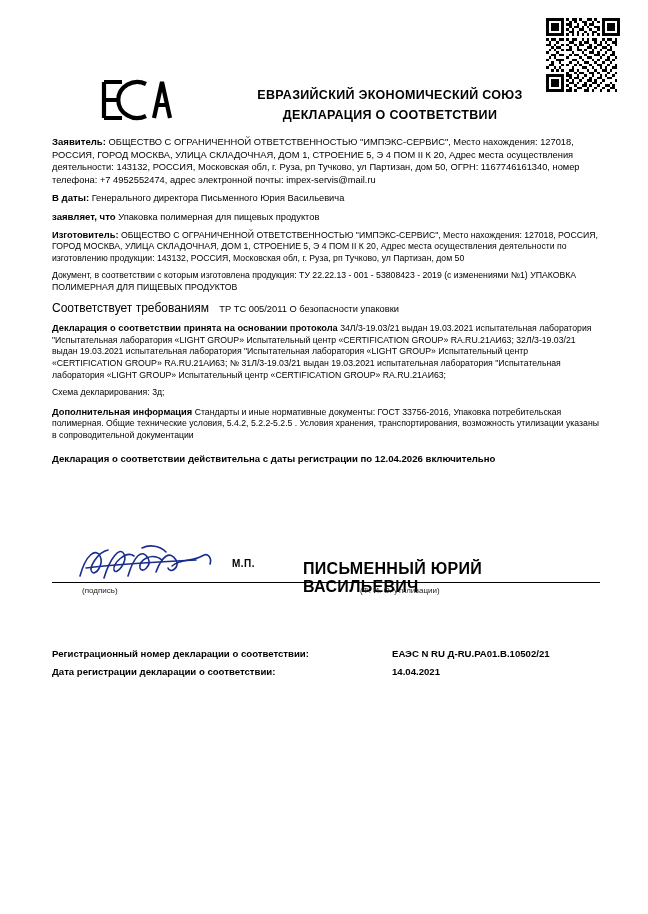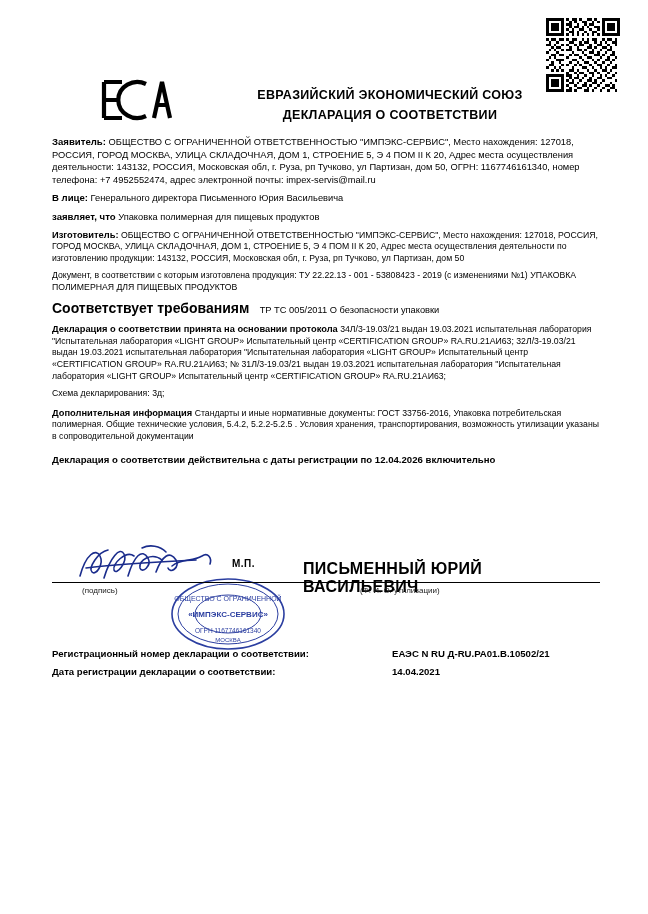--- a/index.html
+++ b/index.html
@@ -79,22 +79,22 @@
   }
   .lbl-sm {
     font-weight: bold;
     font-size: 9.3px;
   }
   .sm {
     font-size: 8.7px;
     line-height: 11.6px;
   }
   .big-lbl {
-    font-weight: bold;
-    font-size: 14px;
+    font-weight: normal;
+    font-size: 12px;
   }
 
   .sect-gap { margin-top: 8px; }
 
   .valid {
     font-size: 9.6px;
     font-weight: bold;
     margin-top: 12px;
   }
   .sign-line {
@@ -427,21 +427,21 @@
   </div>
 
   <div class="body">
 
     <div class="para">
       <span class="lbl">Заявитель:</span>
       <span>ОБЩЕСТВО С ОГРАНИЧЕННОЙ ОТВЕТСТВЕННОСТЬЮ "ИМПЭКС-СЕРВИС", Место нахождения: 127018, РОССИЯ, ГОРОД МОСКВА, УЛИЦА СКЛАДОЧНАЯ, ДОМ 1, СТРОЕНИЕ 5, Э 4 ПОМ II К 20, Адрес места осуществления деятельности: 143132, РОССИЯ, Московская обл, г. Руза, рп Тучково, ул Партизан, дом 50, ОГРН: 1167746161340, номер телефона: +7 4952552474, адрес электронной почты: impex-servis@mail.ru</span>
     </div>
 
     <div class="para">
-      <span class="lbl">В лице:</span>
+      <span class="lbl">В даты:</span>
       <span>Генерального директора Письменного Юрия Васильевича</span>
     </div>
 
     <div class="para">
       <span class="lbl">заявляет, что</span>
       <span>Упаковка полимерная для пищевых продуктов</span>
     </div>
 
     <div class="para sm">
       <span class="lbl-sm">Изготовитель:</span>
@@ -477,33 +477,20 @@
         <path d="M28 36 C 34 16, 44 4, 48 12 C 52 20, 40 34, 38 28 C 36 22, 50 8, 58 14"></path>
         <path d="M52 34 C 58 14, 66 6, 72 16 C 76 24, 66 32, 64 26 C 62 18, 76 10, 86 18"></path>
         <path d="M80 30 C 86 14, 94 8, 100 18 C 104 26, 94 32, 92 26"></path>
         <path d="M96 24 C 106 16, 116 20, 126 14 C 132 10, 136 16, 134 22"></path>
         <path d="M10 26 C 40 22, 80 20, 120 18"></path>
         <path d="M66 6 C 74 2, 84 4, 90 10"></path>
       </g>
     </svg>
   </div>
 
-  <div class="stamp">
-    <svg width="120" height="76" viewBox="0 0 120 76">
-      <g stroke="#2b3ea0" fill="none">
-        <ellipse cx="60" cy="38" rx="56" ry="35" stroke-width="1.6"></ellipse>
-        <ellipse cx="60" cy="38" rx="50" ry="30" stroke-width="1"></ellipse>
-        <ellipse cx="60" cy="38" rx="33" ry="19" stroke-width="1"></ellipse>
-      </g>
-      <text x="60" y="25" text-anchor="middle" font-family="Liberation Sans, sans-serif" font-size="7" fill="#2b3ea0">ОБЩЕСТВО С ОГРАНИЧЕННОЙ</text>
-      <text x="60" y="41" text-anchor="middle" font-family="Liberation Sans, sans-serif" font-size="8" font-weight="bold" fill="#2b3ea0">«ИМПЭКС-СЕРВИС»</text>
-      <text x="60" y="57" text-anchor="middle" font-family="Liberation Sans, sans-serif" font-size="6.5" fill="#2b3ea0">ОГРН 1167746161340</text>
-      <text x="60" y="66" text-anchor="middle" font-family="Liberation Sans, sans-serif" font-size="6" fill="#2b3ea0">МОСКВА</text>
-    </svg>
-  </div>
 
   <div class="mp">М.П.</div>
   <div class="name-sign">ПИСЬМЕННЫЙ ЮРИЙ ВАСИЛЬЕВИЧ</div>
   <div class="sign-line"></div>
   <div class="podpis">(подпись)</div>
   <div class="fio">(Ф. И. О. утилизации)</div>
 
   <div class="footer">
     <div class="footer-row">
       <div class="footer-label">Регистрационный номер декларации о соответствии:</div>

